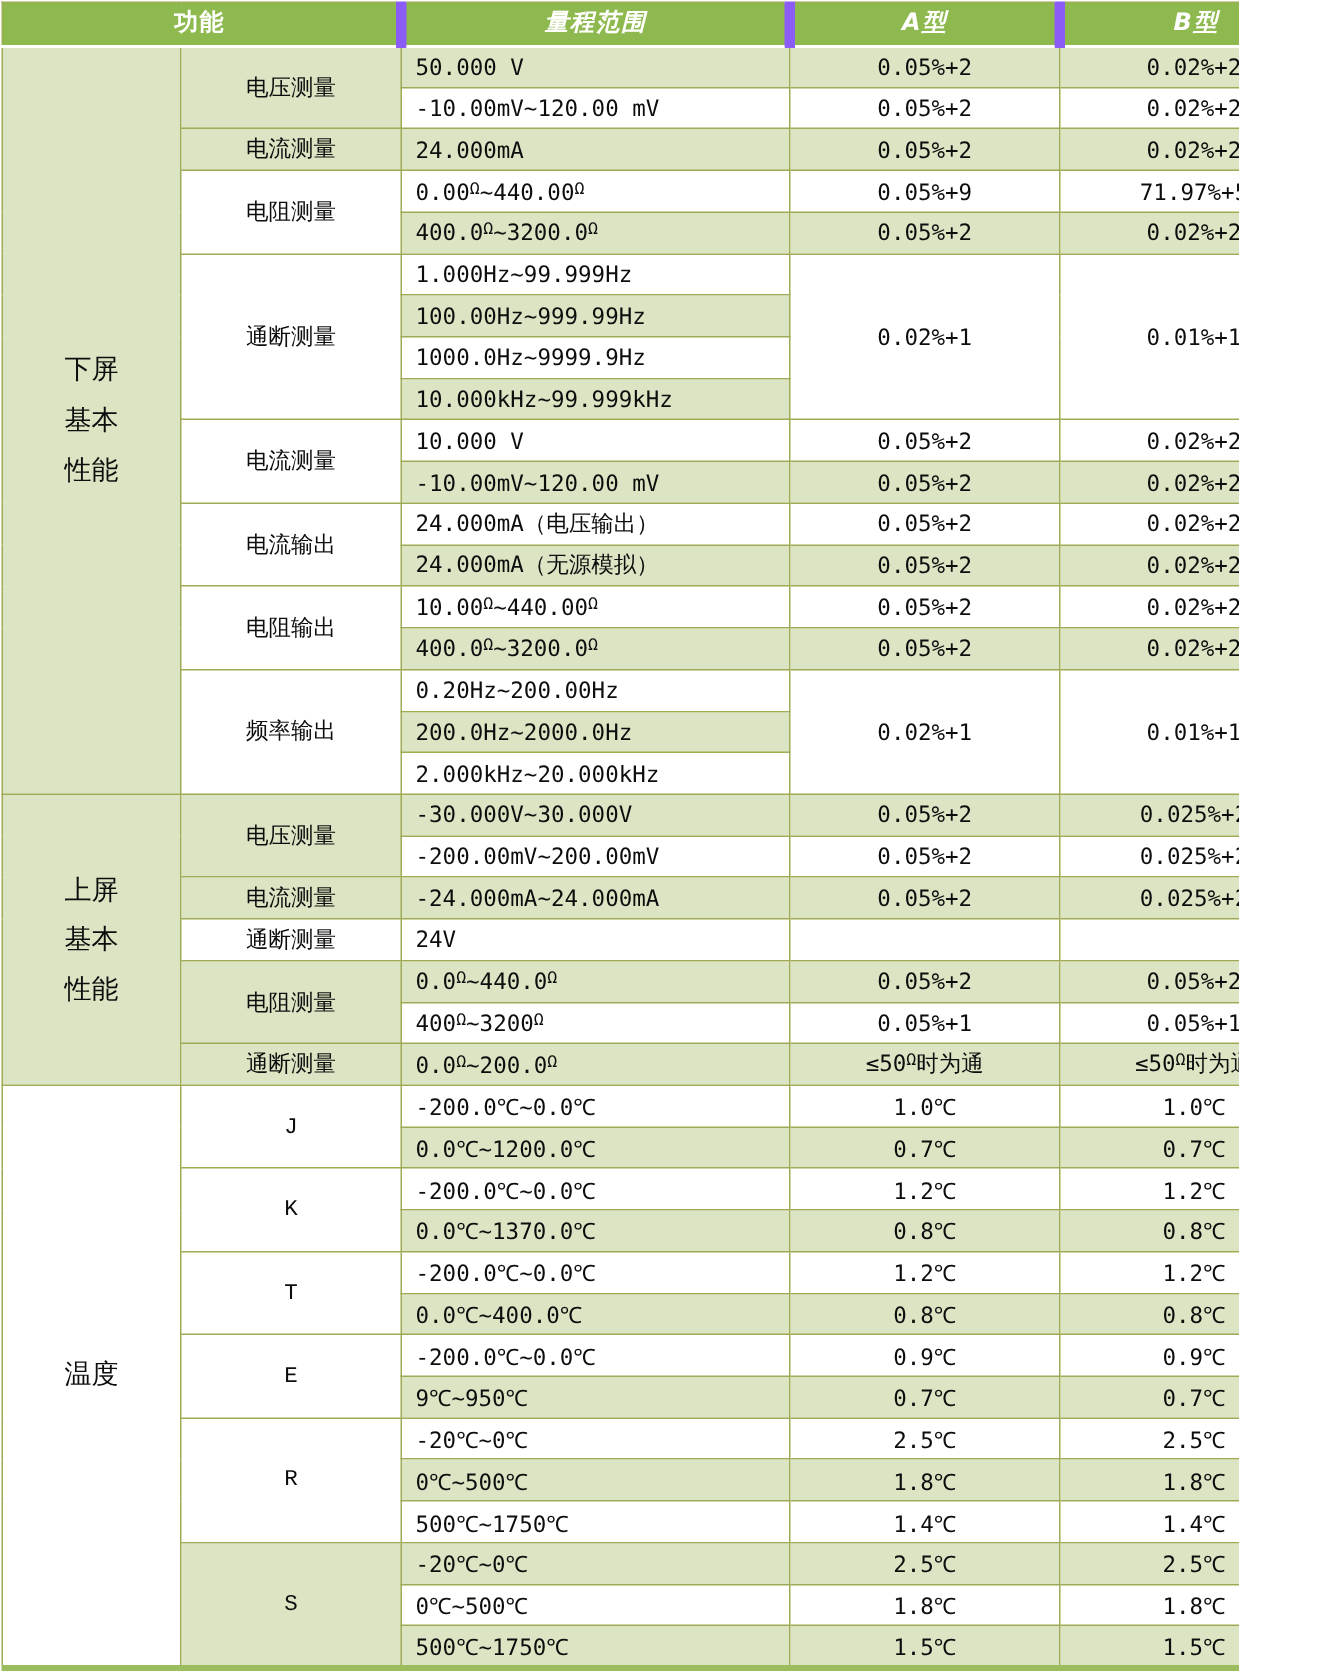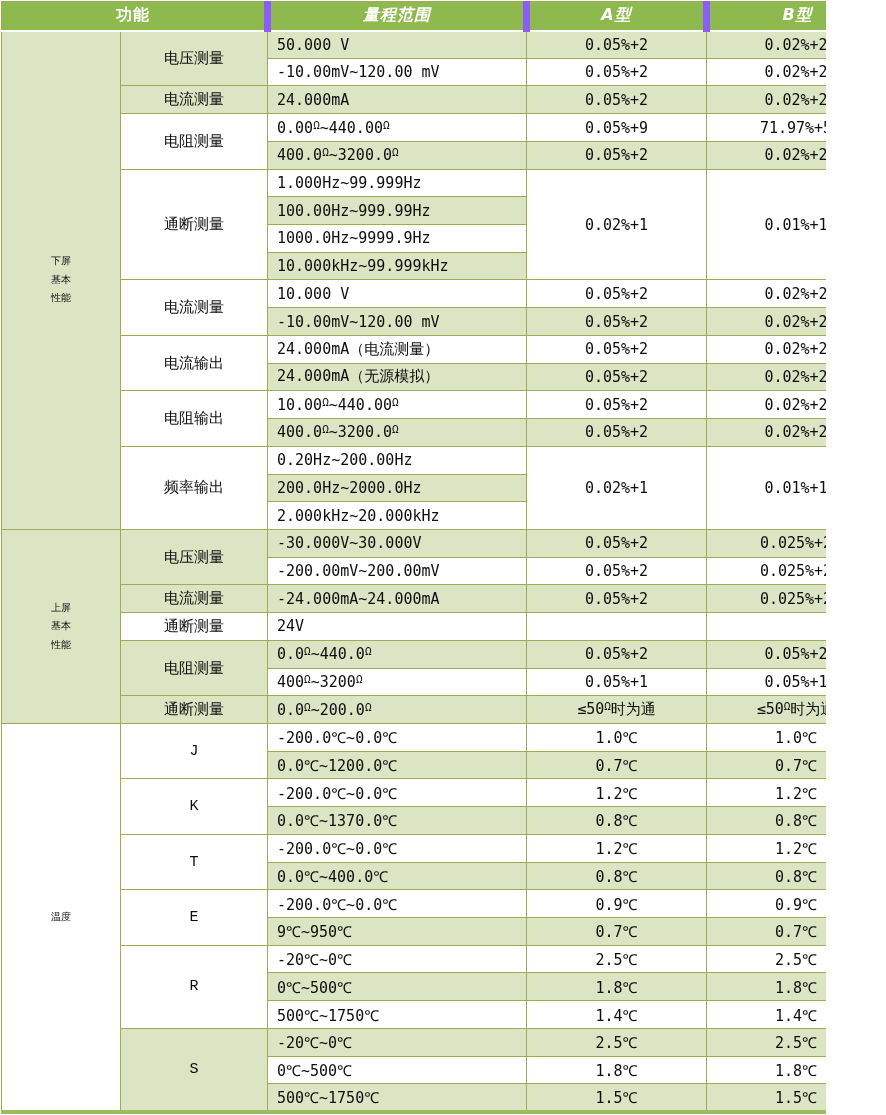--- a/index.html
+++ b/index.html
@@ -12,21 +12,21 @@
   col.c-a{width:180px;} col.c-b{width:179px;}
   thead tr{height:29px;}
   thead th{background:#8eb94e;color:#ffffff;font-weight:bold;font-size:16px;
            letter-spacing:1px;border:0;border-bottom:2px solid #ffffff;
            font-family:"DejaVu Sans",sans-serif;text-align:center;padding:0;}
   thead th + th{border-left:7px solid #8b5cf6;font-style:italic;}
   tbody tr{height:27.5px;}
   td{border:1px solid #9faa55;background:#ffffff;color:#0d0d0d;font-size:15px;
      padding:0 4px;overflow:hidden;white-space:nowrap;vertical-align:middle;}
   td.g{background:#dbe5c4;}
-  td.sec{text-align:center;font-size:10px;font-family:"DejaVu Sans",sans-serif;}
+  td.sec{text-align:center;font-size:18px;font-family:"DejaVu Sans",sans-serif;}
   td.sec .ln{display:block;line-height:1.85;}
   td.fn{text-align:center;font-family:Liberation Mono, monospace;}
   td.rng{text-align:left;padding-left:9px;font-family:"DejaVu Sans Mono","Liberation Mono",monospace;}
   td.val{text-align:center;font-family:"DejaVu Sans Mono","Liberation Mono",monospace;}
   sup{font-size:11px;line-height:0;vertical-align:4px;}
   .sq{text-decoration-style:wavy;text-decoration-color:#e03a3a;
       text-decoration-thickness:1px;text-underline-offset:3px;}
 </style>
 </head>
 <body>
@@ -104,21 +104,21 @@
       <td class="val">0.05%+2</td>
       <td class="val">0.02%+2</td>
     </tr>
     <tr>
       <td class="rng g"><span>-10.00mV~120.00 </span><span class="sq">mV</span></td>
       <td class="val g">0.05%+2</td>
       <td class="val g">0.02%+2</td>
     </tr>
     <tr>
       <td class="fn" rowspan="2">电流输出</td>
-      <td class="rng">24.000mA（电流测量）</td>
+      <td class="rng">24.000mA（电压输出）</td>
       <td class="val">0.05%+2</td>
       <td class="val">0.02%+2</td>
     </tr>
     <tr>
       <td class="rng g">24.000mA（无源模拟）</td>
       <td class="val g">0.05%+2</td>
       <td class="val g">0.02%+2</td>
     </tr>
     <tr>
       <td class="fn" rowspan="2">电阻输出</td>

